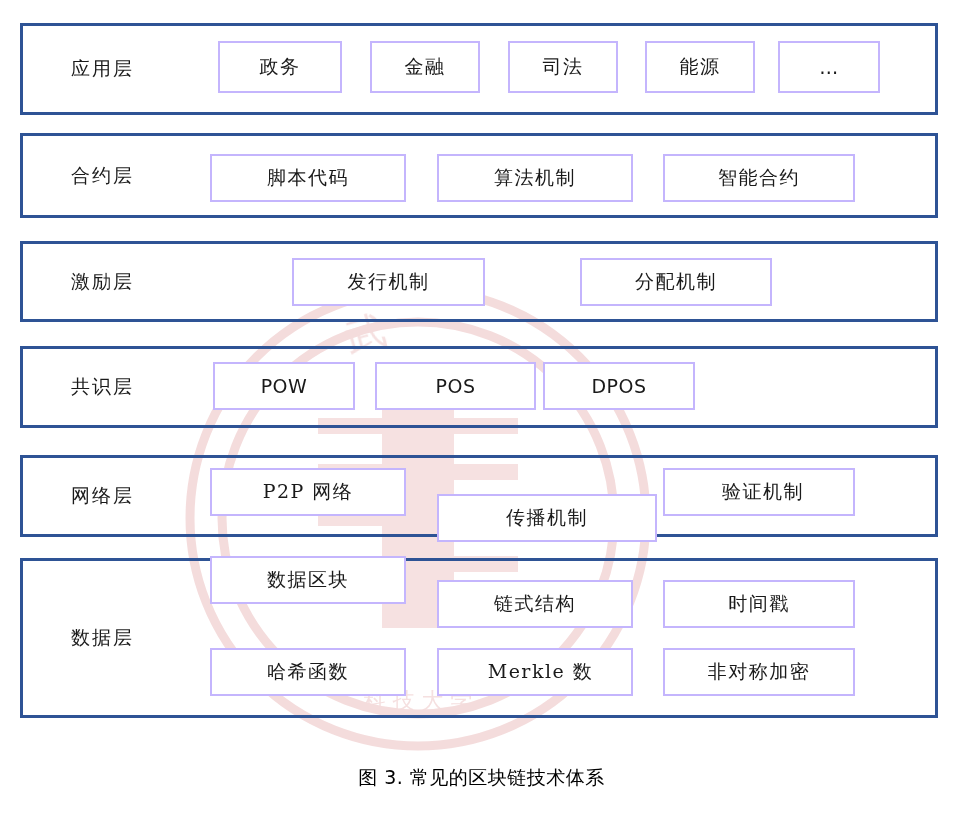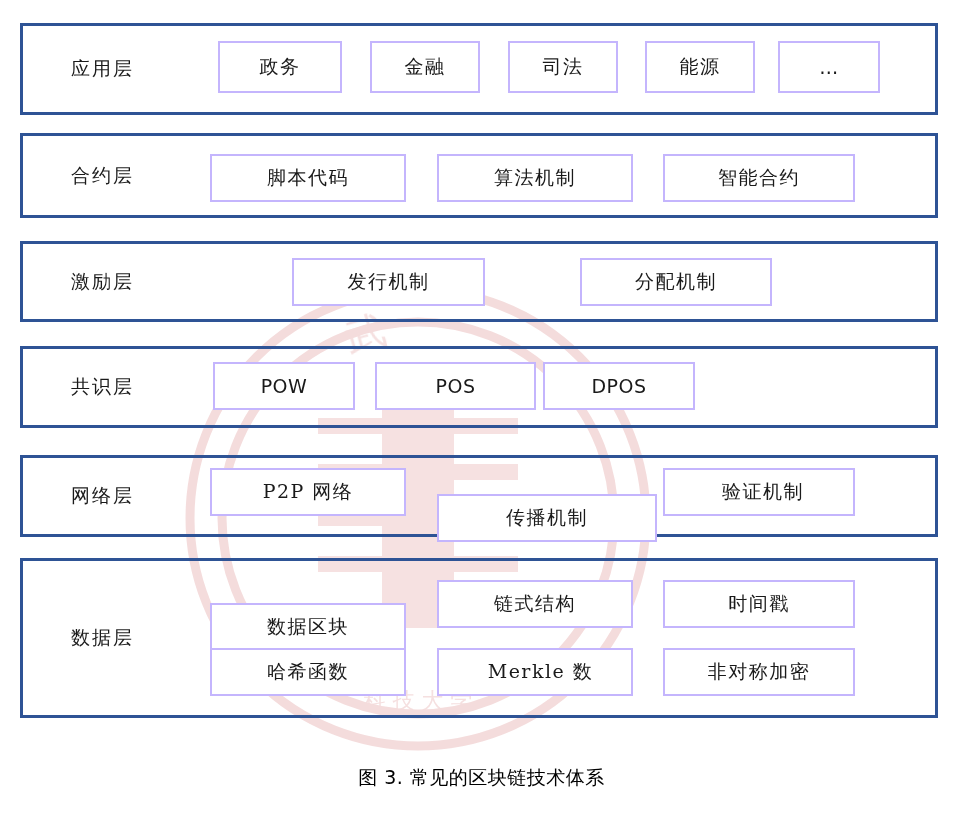--- a/index.html
+++ b/index.html
@@ -141,21 +141,21 @@
     <div class="cell latin" style="left: 543px; top: 362px; width: 152px; height: 48px;">DPOS</div>
     <div class="layer-row" style="top: 455px; height: 82px;">
       <div class="layer-label">网络层</div>
     </div>
     <div class="cell" style="left: 210px; top: 468px; width: 196px; height: 48px;">P2P 网络</div>
     <div class="cell" style="left: 437px; top: 468px; width: 220px; height: 48px; margin-top: 26px;">传播机制</div>
     <div class="cell" style="left: 663px; top: 468px; width: 192px; height: 48px; padding-left: 8px;">验证机制</div>
     <div class="layer-row" style="top: 558px; height: 160px;">
       <div class="layer-label">数据层</div>
     </div>
-    <div class="cell" style="left: 210px; top: 603px; width: 196px; height: 48px;">数据区块</div>
+    <div class="cell" style="left: 210px; top: 556px; width: 196px; height: 48px;">数据区块</div>
     <div class="cell" style="left: 437px; top: 580px; width: 196px; height: 48px;">链式结构</div>
     <div class="cell" style="left: 663px; top: 580px; width: 192px; height: 48px;">时间戳</div>
     <div class="cell" style="left: 210px; top: 648px; width: 196px; height: 48px;">哈希函数</div>
     <div class="cell" style="left: 437px; top: 648px; width: 196px; height: 48px; padding-left: 11px;">Merkle 数</div>
     <div class="cell" style="left: 663px; top: 648px; width: 192px; height: 48px;">非对称加密</div>
   </div>
 
 <div id="caption">图 3. 常见的区块链技术体系</div>
 
 </body></html>

